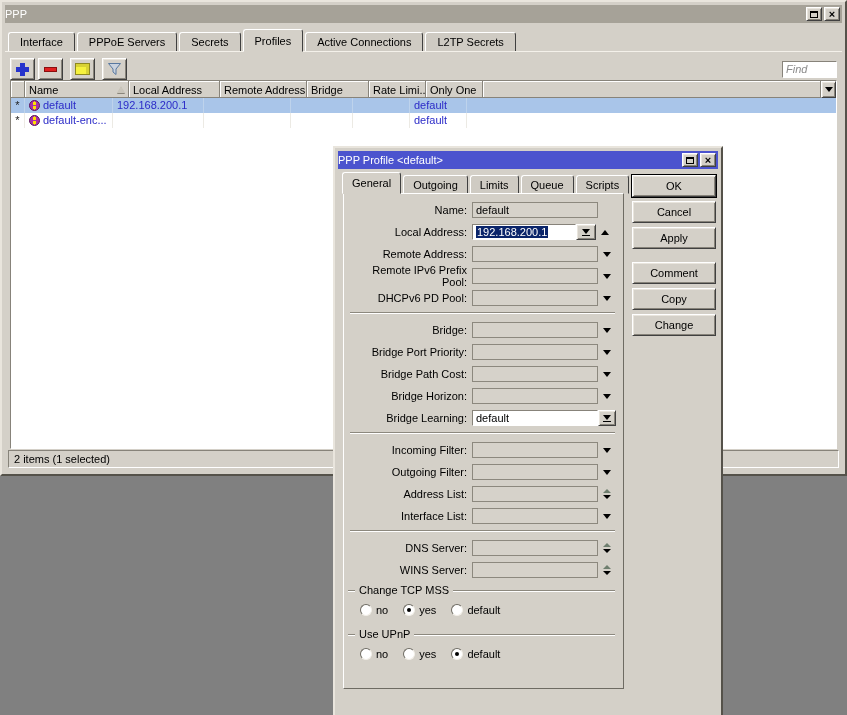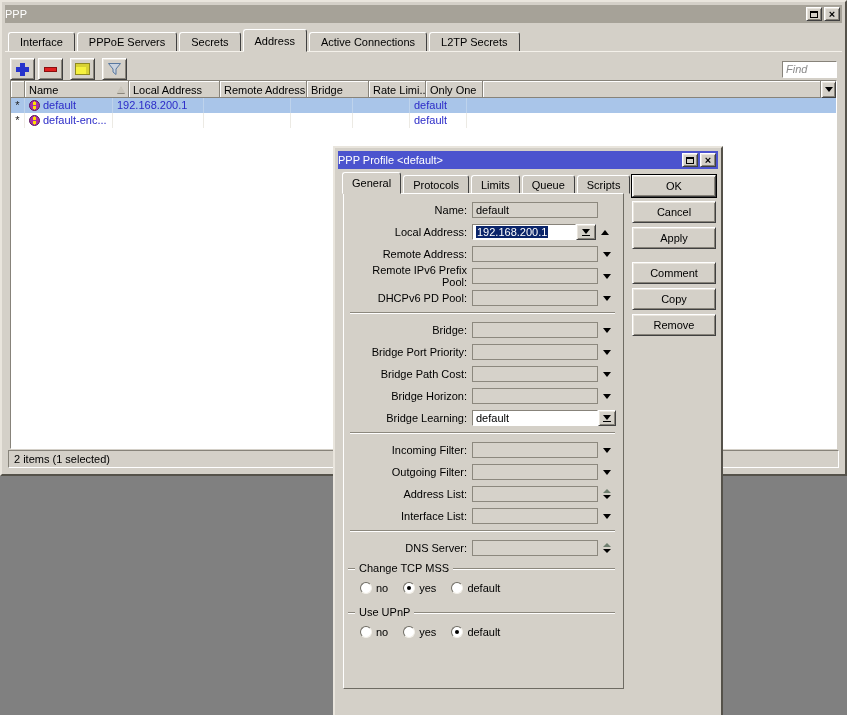--- a/index.html
+++ b/index.html
@@ -149,21 +149,21 @@
       <span class="wbtn btn3d">
           <span class="close-glyph">×</span>
         </span>
     </span>
   </div>
 
   <div class="tabrow tabrow-main">
     <div class="tab">Interface</div>
     <div class="tab">PPPoE Servers</div>
     <div class="tab">Secrets</div>
-    <div class="tab active">Address</div>
+    <div class="tab active">Profiles</div>
     <div class="tab">Active Connections</div>
     <div class="tab">L2TP Secrets</div>
   </div>
 
   <div class="tabpage-main">
 
     <div class="toolbar">
       <span class="tbtn btn3d">
           <span class="plus-glyph"></span>
         </span>
@@ -241,21 +241,21 @@
           <span class="max-glyph"></span>
         </span>
       <span class="wbtn btn3d">
           <span class="close-glyph">×</span>
         </span>
     </span>
   </div>
 
   <div class="tabrow tabrow-dlg">
     <div class="tab active">General</div>
-    <div class="tab">Protocols</div>
+    <div class="tab">Outgoing</div>
     <div class="tab">Limits</div>
     <div class="tab">Queue</div>
     <div class="tab">Scripts</div>
   </div>
 
   <div class="tabpage-dlg">
 
     <div class="frow">
       <label class="flabel">Name:</label>
       <div class="fctl fgray w126"><span>default</span></div>
@@ -384,20 +384,30 @@
       <label class="flabel">DNS Server:</label>
       <div class="fctl fgray w126"></div>
       <div class="slot">
           <span class="spin">
             <span class="sup"></span>
             <span class="sdn"></span>
           </span>
         </div>
     </div>
 
+    <div class="frow">
+      <label class="flabel">WINS Server:</label>
+      <div class="fctl fgray w126"></div>
+      <div class="slot">
+          <span class="spin">
+            <span class="sup"></span>
+            <span class="sdn"></span>
+          </span>
+        </div>
+    </div>
 
     <div class="ghead">
       <span class="gdash"></span>
       <span class="glabel">Change TCP MSS</span>
       <span class="gline"></span>
     </div>
     <div class="gbody">
       <span class="radio">
           <span class="rcircle"></span>
           <span>no</span>
@@ -432,19 +442,19 @@
         </span>
     </div>
   </div>
 
   <div class="btncol">
     <div class="dlgbtn btn3d default">OK</div>
     <div class="dlgbtn btn3d">Cancel</div>
     <div class="dlgbtn btn3d">Apply</div>
     <div class="dlgbtn btn3d gap">Comment</div>
     <div class="dlgbtn btn3d">Copy</div>
-    <div class="dlgbtn btn3d">Remove</div>
+    <div class="dlgbtn btn3d">Change</div>
   </div>
 
   <div class="dlg-status">
     <span>default</span>
   </div>
 </div>
 
 </body></html>

